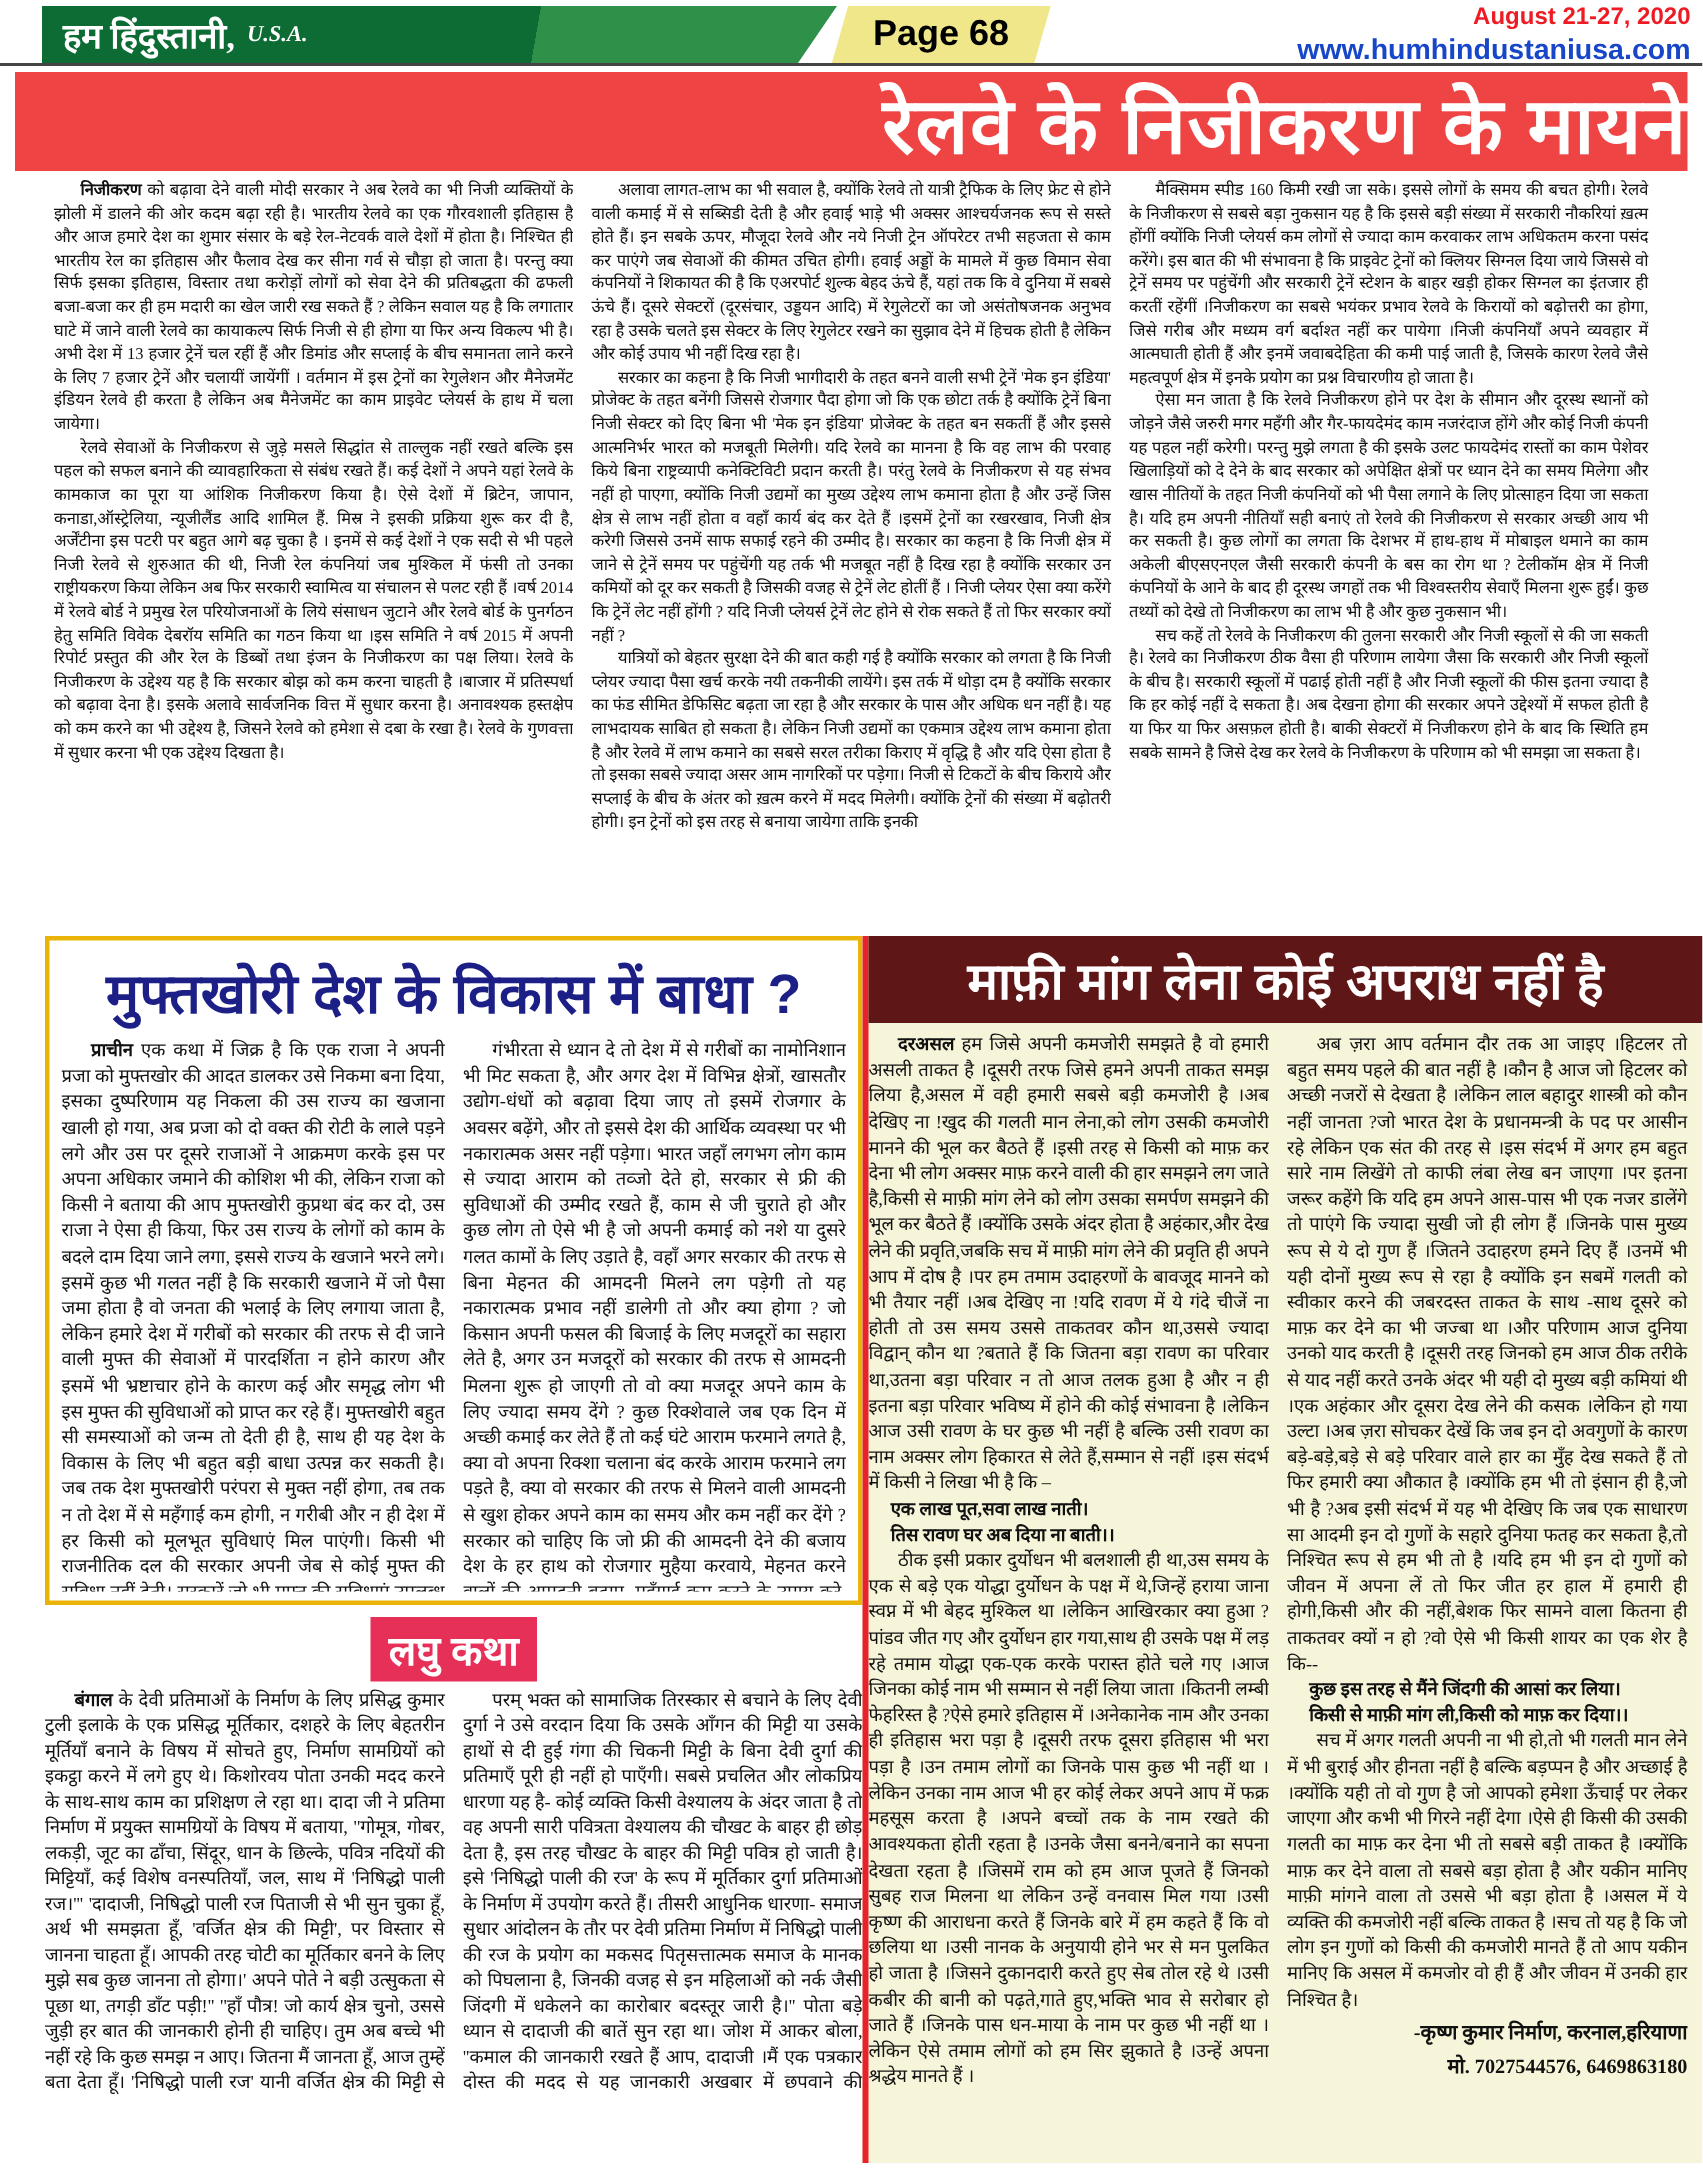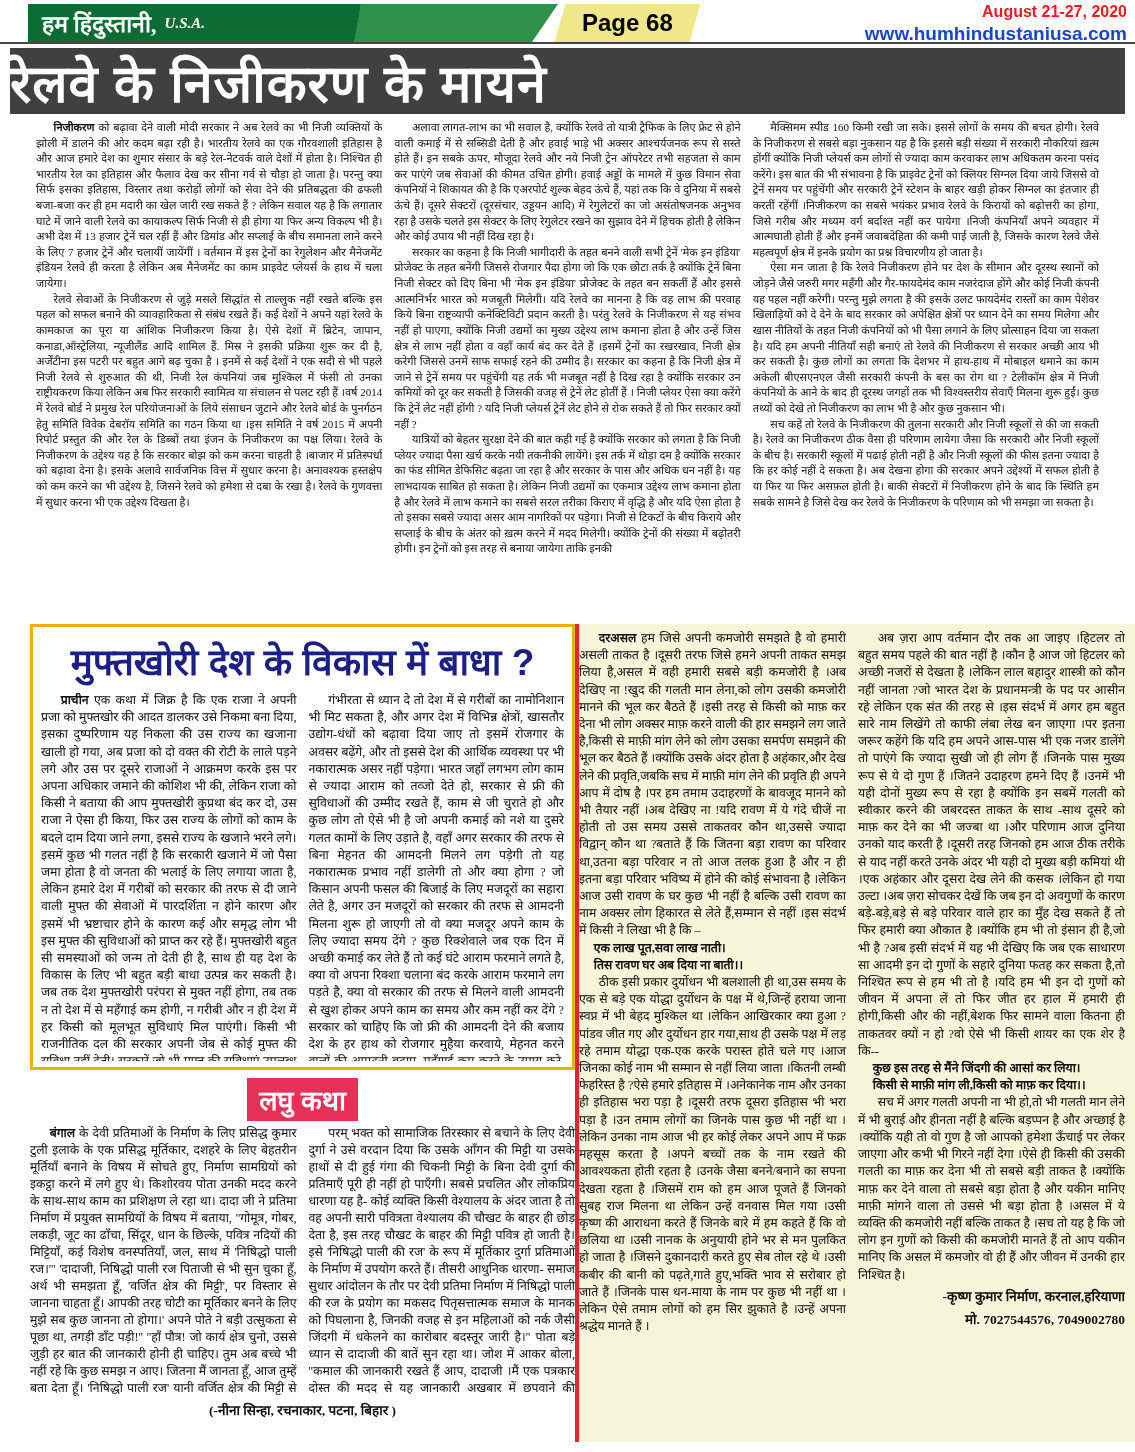--- a/index.html
+++ b/index.html
@@ -23,22 +23,22 @@
   }
   .pagebadge span { transform:skewX(16deg); font-family:"Liberation Sans",sans-serif;
     font-weight:bold; font-size:24px; color:#000; }
   .head-right { position:absolute; right:8px; top:2px; text-align:right; line-height:1.25;
     font-family:"Liberation Sans",sans-serif; }
   .head-date { color:#ed1c24; font-weight:bold; font-size:16px; }
   .head-url  { color:#1746c8; font-weight:bold; font-size:19px; }
   .head-rule { position:absolute; left:0; bottom:0; width:100%; height:2px; background:#444; }
 
   
-  .band { margin:4px 10px 2px 10px; background:#404040; height:66px;
-    display:flex; align-items:center; justify-content:flex-start; }
+  .band { margin:4px 10px 2px 10px; background:#ef4444; height:66px;
+    display:flex; align-items:center; justify-content:flex-end; }
   .band h1 { color:#fff; font-weight:bold; font-size:52px; letter-spacing:1px;
     font-family:"Liberation Sans",sans-serif; }
 
   
   .cols { display:flex; gap:12px; padding:4px 36px 0 36px; }
   .col  { flex:1; text-align:justify; font-size:11px; line-height:1.42; overflow:hidden; }
   .col p { text-indent:1.6em; }
   .lead-word { font-weight:bold; }
   .byline { font-weight:bold; text-align:right; font-size:13.5px; margin-top:4px; }
   .main-section .col { height:498px; }
@@ -139,35 +139,37 @@
         <span class="kicker">लघु कथा</span>
       </div>
       <div class="cols">
         <div class="col">
           <p><span class="lead-word">बंगाल</span> <span>के देवी प्रतिमाओं के निर्माण के लिए प्रसिद्ध कुमार टुली इलाके के एक प्रसिद्ध मूर्तिकार, दशहरे के लिए बेहतरीन मूर्तियाँ बनाने के विषय में सोचते हुए, निर्माण सामग्रियों को इकट्ठा करने में लगे हुए थे। किशोरवय पोता उनकी मदद करने के साथ-साथ काम का प्रशिक्षण ले रहा था। दादा जी ने प्रतिमा निर्माण में प्रयुक्त सामग्रियों के विषय में बताया, ''गोमूत्र, गोबर, लकड़ी, जूट का ढाँचा, सिंदूर, धान के छिल्के, पवित्र नदियों की मिट्टियाँ, कई विशेष वनस्पतियाँ, जल, साथ में 'निषिद्धो पाली रज।''' 'दादाजी, निषिद्धो पाली रज पिताजी से भी सुन चुका हूँ, अर्थ भी समझता हूँ, 'वर्जित क्षेत्र की मिट्टी', पर विस्तार से जानना चाहता हूँ। आपकी तरह चोटी का मूर्तिकार बनने के लिए मुझे सब कुछ जानना तो होगा।' अपने पोते ने बड़ी उत्सुकता से पूछा था, तगड़ी डाँट पड़ी!'' ''हाँ पौत्र! जो कार्य क्षेत्र चुनो, उससे जुड़ी हर बात की जानकारी होनी ही चाहिए। तुम अब बच्चे भी नहीं रहे कि कुछ समझ न आए। जितना मैं जानता हूँ, आज तुम्हें बता देता हूँ। 'निषिद्धो पाली रज' यानी वर्जित क्षेत्र की मिट्टी से जुड़ी तीन अलग-अलग लोक मान्यताएं और किंवदंतियाँ हैं। पहली प्राचीन लोक कथा- एक वेश्या देवी दुर्गा की बहुत बड़ी उपासक थी। अपने पेशे के कारण समाज से बहिष्कृत उस वेश्या को अनेकों यातनाओं का सामना करना पड़ता था। मान्यता के अनुसार अपनी</span></p>
         </div>
         <div class="col">
           <p>परम् भक्त को सामाजिक तिरस्कार से बचाने के लिए देवी दुर्गा ने उसे वरदान दिया कि उसके आँगन की मिट्टी या उसके हाथों से दी हुई गंगा की चिकनी मिट्टी के बिना देवी दुर्गा की प्रतिमाएँ पूरी ही नहीं हो पाएँगी। सबसे प्रचलित और लोकप्रिय धारणा यह है- कोई व्यक्ति किसी वेश्यालय के अंदर जाता है तो वह अपनी सारी पवित्रता वेश्यालय की चौखट के बाहर ही छोड़ देता है, इस तरह चौखट के बाहर की मिट्टी पवित्र हो जाती है। इसे 'निषिद्धो पाली की रज' के रूप में मूर्तिकार दुर्गा प्रतिमाओं के निर्माण में उपयोग करते हैं। तीसरी आधुनिक धारणा- समाज सुधार आंदोलन के तौर पर देवी प्रतिमा निर्माण में निषिद्धो पाली की रज के प्रयोग का मकसद पितृसत्तात्मक समाज के मानक को पिघलाना है, जिनकी वजह से इन महिलाओं को नर्क जैसी जिंदगी में धकेलने का कारोबार बदस्तूर जारी है।'' पोता बड़े ध्यान से दादाजी की बातें सुन रहा था। जोश में आकर बोला, ''कमाल की जानकारी रखते हैं आप, दादाजी ।मैं एक पत्रकार दोस्त की मदद से यह जानकारी अखबार में छपवाने की कोशिश करता हूँ, ताकि जन-जन तक 'निषिद्धो पाली की रज' का अर्थ पहुँच सके, जो वेश्याओं के सामाजिक एवं पौराणिक सम्मान का द्योतक है।''</p>
         </div>
       </div>
-      <div class="byline">(-नीना सिन्हा, रचनाकार, पटना, बिहार )</div>
     </div>
   </div>
 
   <div class="bottom-right">
+    <div class="maroonbar">
+      <h2>माफ़ी मांग लेना कोई अपराध नहीं है</h2>
+    </div>
     <div class="maafi-body">
       <div class="col">
         <p><span class="lead-word">दरअसल</span> <span>हम जिसे अपनी कमजोरी समझते है वो हमारी असली ताकत है ।दूसरी तरफ जिसे हमने अपनी ताकत समझ लिया है,असल में वही हमारी सबसे बड़ी कमजोरी है ।अब देखिए ना !खुद की गलती मान लेना,को लोग उसकी कमजोरी मानने की भूल कर बैठते हैं ।इसी तरह से किसी को माफ़ कर देना भी लोग अक्सर माफ़ करने वाली की हार समझने लग जाते है,किसी से माफ़ी मांग लेने को लोग उसका समर्पण समझने की भूल कर बैठते हैं ।क्योंकि उसके अंदर होता है अहंकार,और देख लेने की प्रवृति,जबकि सच में माफ़ी मांग लेने की प्रवृति ही अपने आप में दोष है ।पर हम तमाम उदाहरणों के बावजूद मानने को भी तैयार नहीं ।अब देखिए ना !यदि रावण में ये गंदे चीजें ना होती तो उस समय उससे ताकतवर कौन था,उससे ज्यादा विद्वान् कौन था ?बताते हैं कि जितना बड़ा रावण का परिवार था,उतना बड़ा परिवार न तो आज तलक हुआ है और न ही इतना बड़ा परिवार भविष्य में होने की कोई संभावना है ।लेकिन आज उसी रावण के घर कुछ भी नहीं है बल्कि उसी रावण का नाम अक्सर लोग हिकारत से लेते हैं,सम्मान से नहीं ।इस संदर्भ में किसी ने लिखा भी है कि –</span></p>
         <div class="verse">एक लाख पूत,सवा लाख नाती।</div>
         <div class="verse">तिस रावण घर अब दिया ना बाती।।</div>
         <p>ठीक इसी प्रकार दुर्योधन भी बलशाली ही था,उस समय के एक से बड़े एक योद्धा दुर्योधन के पक्ष में थे,जिन्हें हराया जाना स्वप्न में भी बेहद मुश्किल था ।लेकिन आखिरकार क्या हुआ ?पांडव जीत गए और दुर्योधन हार गया,साथ ही उसके पक्ष में लड़ रहे तमाम योद्धा एक-एक करके परास्त होते चले गए ।आज जिनका कोई नाम भी सम्मान से नहीं लिया जाता ।कितनी लम्बी फेहरिस्त है ?ऐसे हमारे इतिहास में ।अनेकानेक नाम और उनका ही इतिहास भरा पड़ा है ।दूसरी तरफ दूसरा इतिहास भी भरा पड़ा है ।उन तमाम लोगों का जिनके पास कुछ भी नहीं था ।लेकिन उनका नाम आज भी हर कोई लेकर अपने आप में फक्र महसूस करता है ।अपने बच्चों तक के नाम रखते की आवश्यकता होती रहता है ।उनके जैसा बनने/बनाने का सपना देखता रहता है ।जिसमें राम को हम आज पूजते हैं जिनको सुबह राज मिलना था लेकिन उन्हें वनवास मिल गया ।उसी कृष्ण की आराधना करते हैं जिनके बारे में हम कहते हैं कि वो छलिया था ।उसी नानक के अनुयायी होने भर से मन पुलकित हो जाता है ।जिसने दुकानदारी करते हुए सेब तोल रहे थे ।उसी कबीर की बानी को पढ़ते,गाते हुए,भक्ति भाव से सरोबार हो जाते हैं ।जिनके पास धन-माया के नाम पर कुछ भी नहीं था ।लेकिन ऐसे तमाम लोगों को हम सिर झुकाते है ।उन्हें अपना श्रद्धेय मानते हैं ।</p>
       </div>
       <div class="col">
         <p>अब ज़रा आप वर्तमान दौर तक आ जाइए ।हिटलर तो बहुत समय पहले की बात नहीं है ।कौन है आज जो हिटलर को अच्छी नजरों से देखता है ।लेकिन लाल बहादुर शास्त्री को कौन नहीं जानता ?जो भारत देश के प्रधानमन्त्री के पद पर आसीन रहे लेकिन एक संत की तरह से ।इस संदर्भ में अगर हम बहुत सारे नाम लिखेंगे तो काफी लंबा लेख बन जाएगा ।पर इतना जरूर कहेंगे कि यदि हम अपने आस-पास भी एक नजर डालेंगे तो पाएंगे कि ज्यादा सुखी जो ही लोग हैं ।जिनके पास मुख्य रूप से ये दो गुण हैं ।जितने उदाहरण हमने दिए हैं ।उनमें भी यही दोनों मुख्य रूप से रहा है क्योंकि इन सबमें गलती को स्वीकार करने की जबरदस्त ताकत के साथ -साथ दूसरे को माफ़ कर देने का भी जज्बा था ।और परिणाम आज दुनिया उनको याद करती है ।दूसरी तरह जिनको हम आज ठीक तरीके से याद नहीं करते उनके अंदर भी यही दो मुख्य बड़ी कमियां थी ।एक अहंकार और दूसरा देख लेने की कसक ।लेकिन हो गया उल्टा ।अब ज़रा सोचकर देखें कि जब इन दो अवगुणों के कारण बड़े-बड़े,बड़े से बड़े परिवार वाले हार का मुँह देख सकते हैं तो फिर हमारी क्या औकात है ।क्योंकि हम भी तो इंसान ही है,जो भी है ?अब इसी संदर्भ में यह भी देखिए कि जब एक साधारण सा आदमी इन दो गुणों के सहारे दुनिया फतह कर सकता है,तो निश्चित रूप से हम भी तो है ।यदि हम भी इन दो गुणों को जीवन में अपना लें तो फिर जीत हर हाल में हमारी ही होगी,किसी और की नहीं,बेशक फिर सामने वाला कितना ही ताकतवर क्यों न हो ?वो ऐसे भी किसी शायर का एक शेर है कि--</p>
         <div class="verse">कुछ इस तरह से मैंने जिंदगी की आसां कर लिया।</div>
         <div class="verse">किसी से माफ़ी मांग ली,किसी को माफ़ कर दिया।।</div>
         <p>सच में अगर गलती अपनी ना भी हो,तो भी गलती मान लेने में भी बुराई और हीनता नहीं है बल्कि बड़प्पन है और अच्छाई है ।क्योंकि यही तो वो गुण है जो आपको हमेशा ऊँचाई पर लेकर जाएगा और कभी भी गिरने नहीं देगा ।ऐसे ही किसी की उसकी गलती का माफ़ कर देना भी तो सबसे बड़ी ताकत है ।क्योंकि माफ़ कर देने वाला तो सबसे बड़ा होता है और यकीन मानिए माफ़ी मांगने वाला तो उससे भी बड़ा होता है ।असल में ये व्यक्ति की कमजोरी नहीं बल्कि ताकत है ।सच तो यह है कि जो लोग इन गुणों को किसी की कमजोरी मानते हैं तो आप यकीन मानिए कि असल में कमजोर वो ही हैं और जीवन में उनकी हार निश्चित है।</p>
         <div class="byline">-कृष्ण कुमार निर्माण, करनाल,हरियाणा</div>
-        <div class="byline">मो. 7027544576, 7049002780</div>
+        <div class="byline">मो. 7027544576, 6469863180</div>
       </div>
     </div>
   </div>
 </div>
 
 </body></html>

